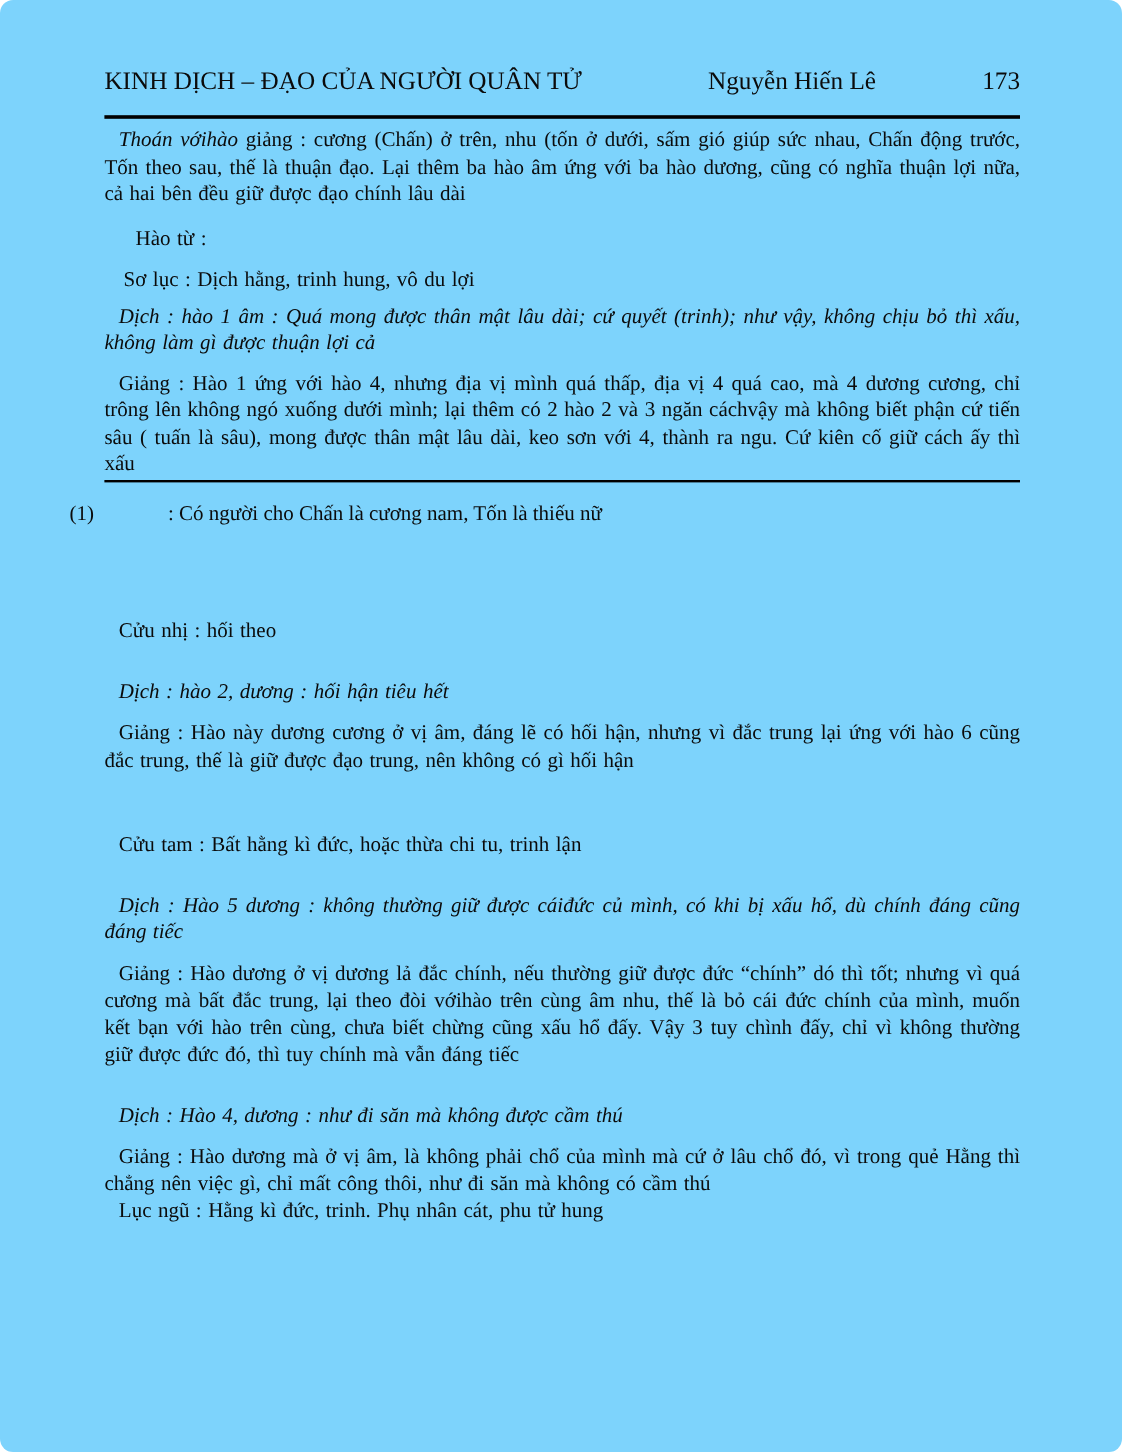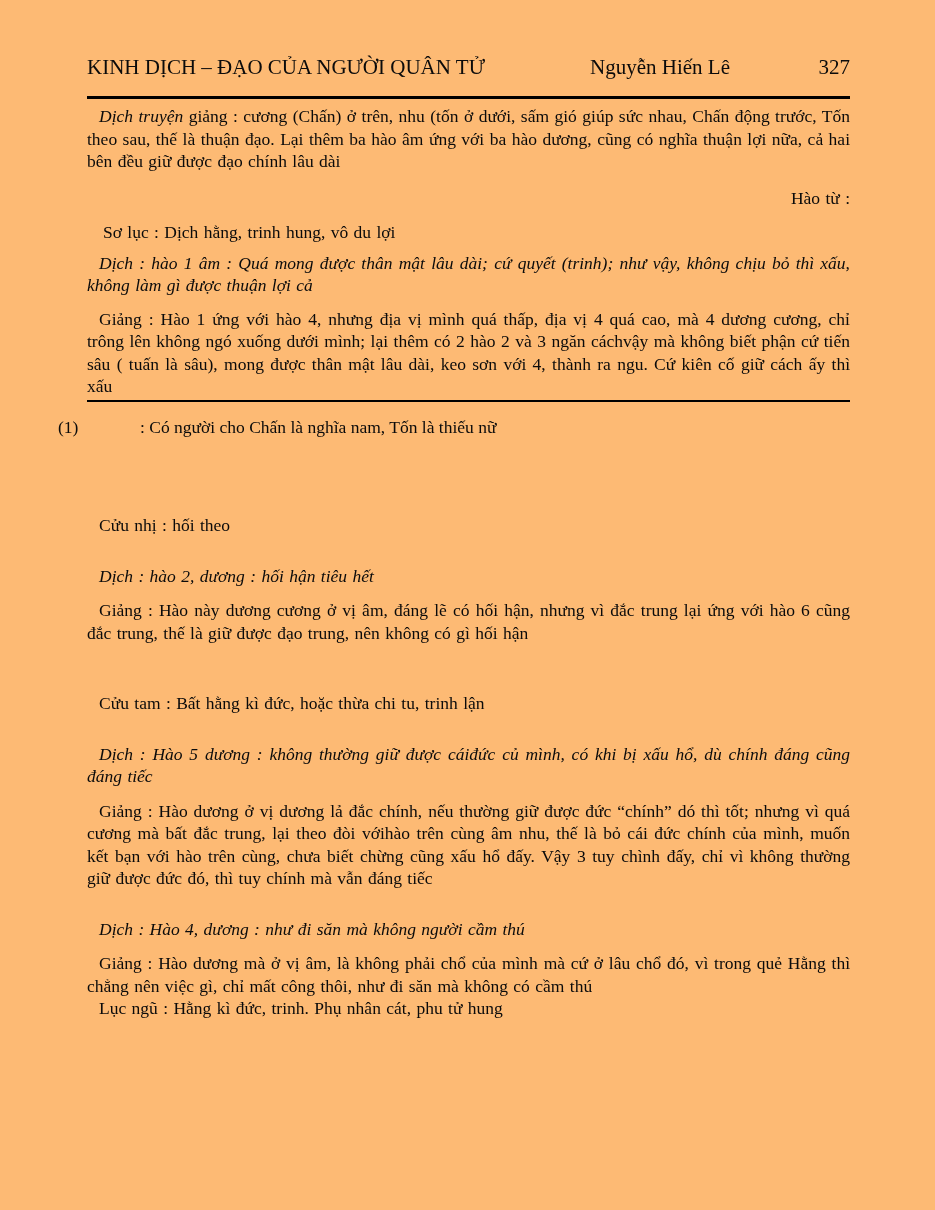--- a/index.html
+++ b/index.html
@@ -1,46 +1,47 @@
 <!DOCTYPE html>
 <html lang="vi"><head>
 <meta charset="utf-8">
 <style>
   html, body { margin: 0; padding: 0; background: #ffffff; }
   .page {
     position: relative;
     width: 935px;
     height: 1210px;
     box-sizing: border-box;
-    background: #fdba74;
+    background: #7dd3fc;
     color: #0b0b0b;
     font-family: "Liberation Serif", "DejaVu Serif", serif;
     padding: 53px 85px 0 87px;
     overflow: hidden;
+    border-radius: 11px;
   }
   .page-header {
     display: grid;
     grid-template-columns: 1fr auto 120px;
     align-items: baseline;
     font-size: 21px;
     line-height: 28px;
     white-space: nowrap;
   }
   .h-page { text-align: right; }
   .rule { background: #000; width: 100%; }
   .rule-top { height: 3px; margin-top: 15px; }
   .rule-fn { height: 2px; margin-top: 2px; }
   p {
     margin: 0;
     font-size: 17.5px;
     line-height: 22.5px;
     word-spacing: 1px;
   }
   .indent { text-indent: 12px; }
-  .indent-lg { text-indent: 26px; text-align: right; }
+  .indent-lg { text-indent: 26px; }
   .indent-md { text-indent: 16px; }
   .justify { text-align: justify; }
   .italic { font-style: italic; }
   em { font-style: italic; }
   .footnote-row {
     display: flex;
     margin-left: -29px;
     margin-top: 14px;
     font-size: 17.5px;
     line-height: 22.5px;
@@ -58,58 +59,58 @@
   .m76 { margin-top: 76px; }
 </style>
 </head>
 <body>
 
 <div class="page">
 
   <header class="page-header">
     <span class="h-title">KINH DỊCH – ĐẠO CỦA NGƯỜI QUÂN TỬ</span>
     <span class="h-author">Nguyễn Hiến Lê</span>
-    <span class="h-page">327</span>
+    <span class="h-page">173</span>
   </header>
 
   <div class="rule rule-top"></div>
 
   <main>
 
-    <p class="indent justify m6"><em>Dịch truyện</em><span> giảng : cương (Chấn) ở trên, nhu (tốn ở dưới, sấm gió giúp sức nhau, Chấn động trước, Tốn theo sau, thế là thuận đạo. Lại thêm ba hào âm ứng với ba hào dương, cũng có nghĩa thuận lợi nữa, cả hai bên đều giữ được đạo chính lâu dài</span></p>
+    <p class="indent justify m6"><em>Thoán vớihào</em><span> giảng : cương (Chấn) ở trên, nhu (tốn ở dưới, sấm gió giúp sức nhau, Chấn động trước, Tốn theo sau, thế là thuận đạo. Lại thêm ba hào âm ứng với ba hào dương, cũng có nghĩa thuận lợi nữa, cả hai bên đều giữ được đạo chính lâu dài</span></p>
 
     <p class="indent-lg m14">Hào từ :</p>
 
     <p class="indent-md m12">Sơ lục : Dịch hằng, trinh hung, vô du lợi</p>
 
     <p class="indent justify italic m8">Dịch : hào 1 âm : Quá mong được thân mật lâu dài; cứ quyết (trinh); như vậy, không chịu bỏ thì xấu, không làm gì được thuận lợi cả</p>
 
     <p class="indent justify m11">Giảng : Hào 1 ứng với hào 4, nhưng địa vị mình quá thấp, địa vị 4 quá cao, mà 4 dương cương, chỉ trông lên không ngó xuống dưới mình; lại thêm có 2 hào 2 và 3 ngăn cáchvậy mà không biết phận cứ tiến sâu ( tuấn là sâu), mong được thân mật lâu dài, keo sơn với 4, thành ra ngu. Cứ kiên cố giữ cách ấy thì xấu</p>
 
     <div class="rule rule-fn"></div>
 
     <div class="footnote-row">
       <span class="fn-marker">(1)</span>
-      <span class="fn-text">: Có người cho Chấn là nghĩa nam, Tốn là thiếu nữ</span>
+      <span class="fn-text">: Có người cho Chấn là cương nam, Tốn là thiếu nữ</span>
     </div>
 
     <p class="indent m76">Cửu nhị : hối theo</p>
 
     <p class="indent italic m10">Dịch : hào 2, dương : hối hận tiêu hết</p>
 
     <p class="indent justify m12">Giảng : Hào này dương cương ở vị âm, đáng lẽ có hối hận, nhưng vì đắc trung lại ứng với hào 6 cũng đắc trung, thế là giữ được đạo trung, nên không có gì hối hận</p>
 
     <p class="indent m48">Cửu tam : Bất hằng kì đức, hoặc thừa chi tu, trinh lận</p>
 
     <p class="indent justify italic m10">Dịch : Hào 5 dương : không thường giữ được cáiđức củ mình, có khi bị xấu hổ, dù chính đáng cũng đáng tiếc</p>
 
     <p class="indent justify m12">Giảng : Hào dương ở vị dương lả đắc chính, nếu thường giữ được đức “chính” dó thì tốt; nhưng vì quá cương mà bất đắc trung, lại theo đòi vớihào trên cùng âm nhu, thế là bỏ cái đức chính của mình, muốn kết bạn với hào trên cùng, chưa biết chừng cũng xấu hổ đấy. Vậy 3 tuy chình đấy, chỉ vì không thường giữ được đức đó, thì tuy chính mà vẫn đáng tiếc</p>
 
 
-    <p class="indent italic m10">Dịch : Hào 4, dương : như đi săn mà không người cầm thú</p>
+    <p class="indent italic m10">Dịch : Hào 4, dương : như đi săn mà không được cầm thú</p>
 
     <p class="indent justify m12">Giảng : Hào dương mà ở vị âm, là không phải chổ của mình mà cứ ở lâu chổ đó, vì trong quẻ Hằng thì chẳng nên việc gì, chỉ mất công thôi, như đi săn mà không có cầm thú</p>
 
     <p class="indent m43">Lục ngũ : Hằng kì đức, trinh. Phụ nhân cát, phu tử hung</p>
 
   </main>
 
 </div>
 
 </body></html>

